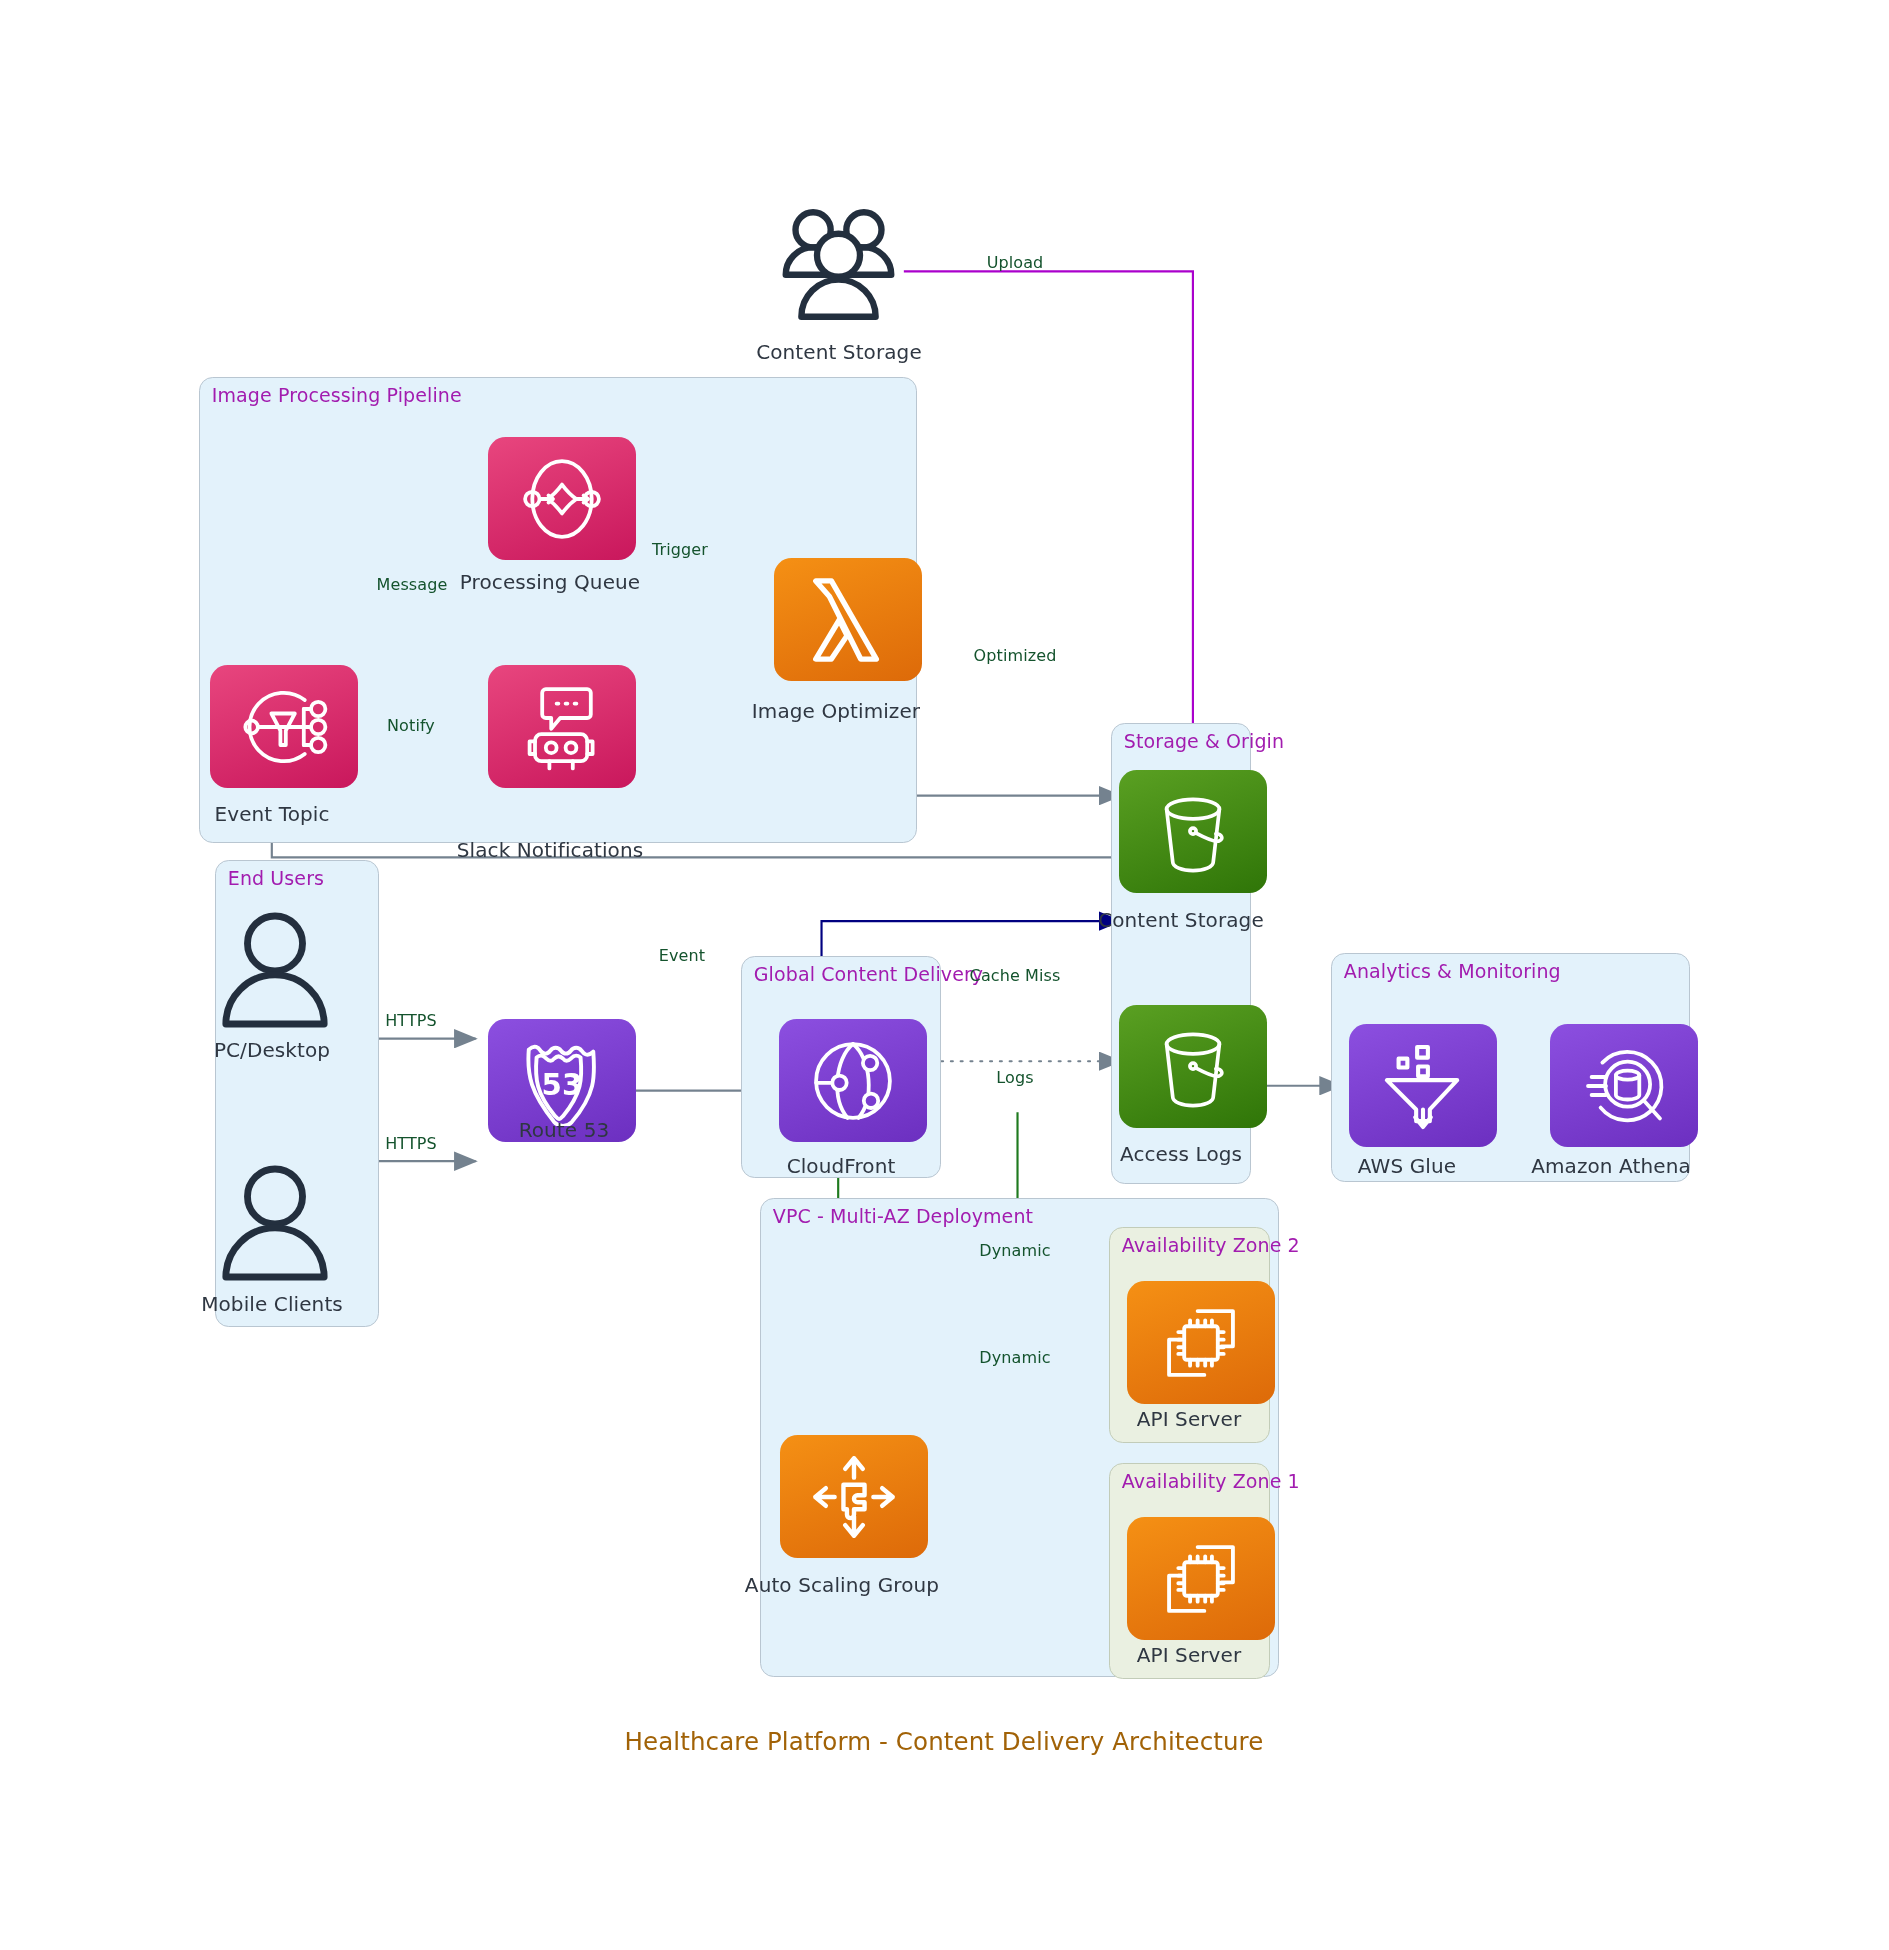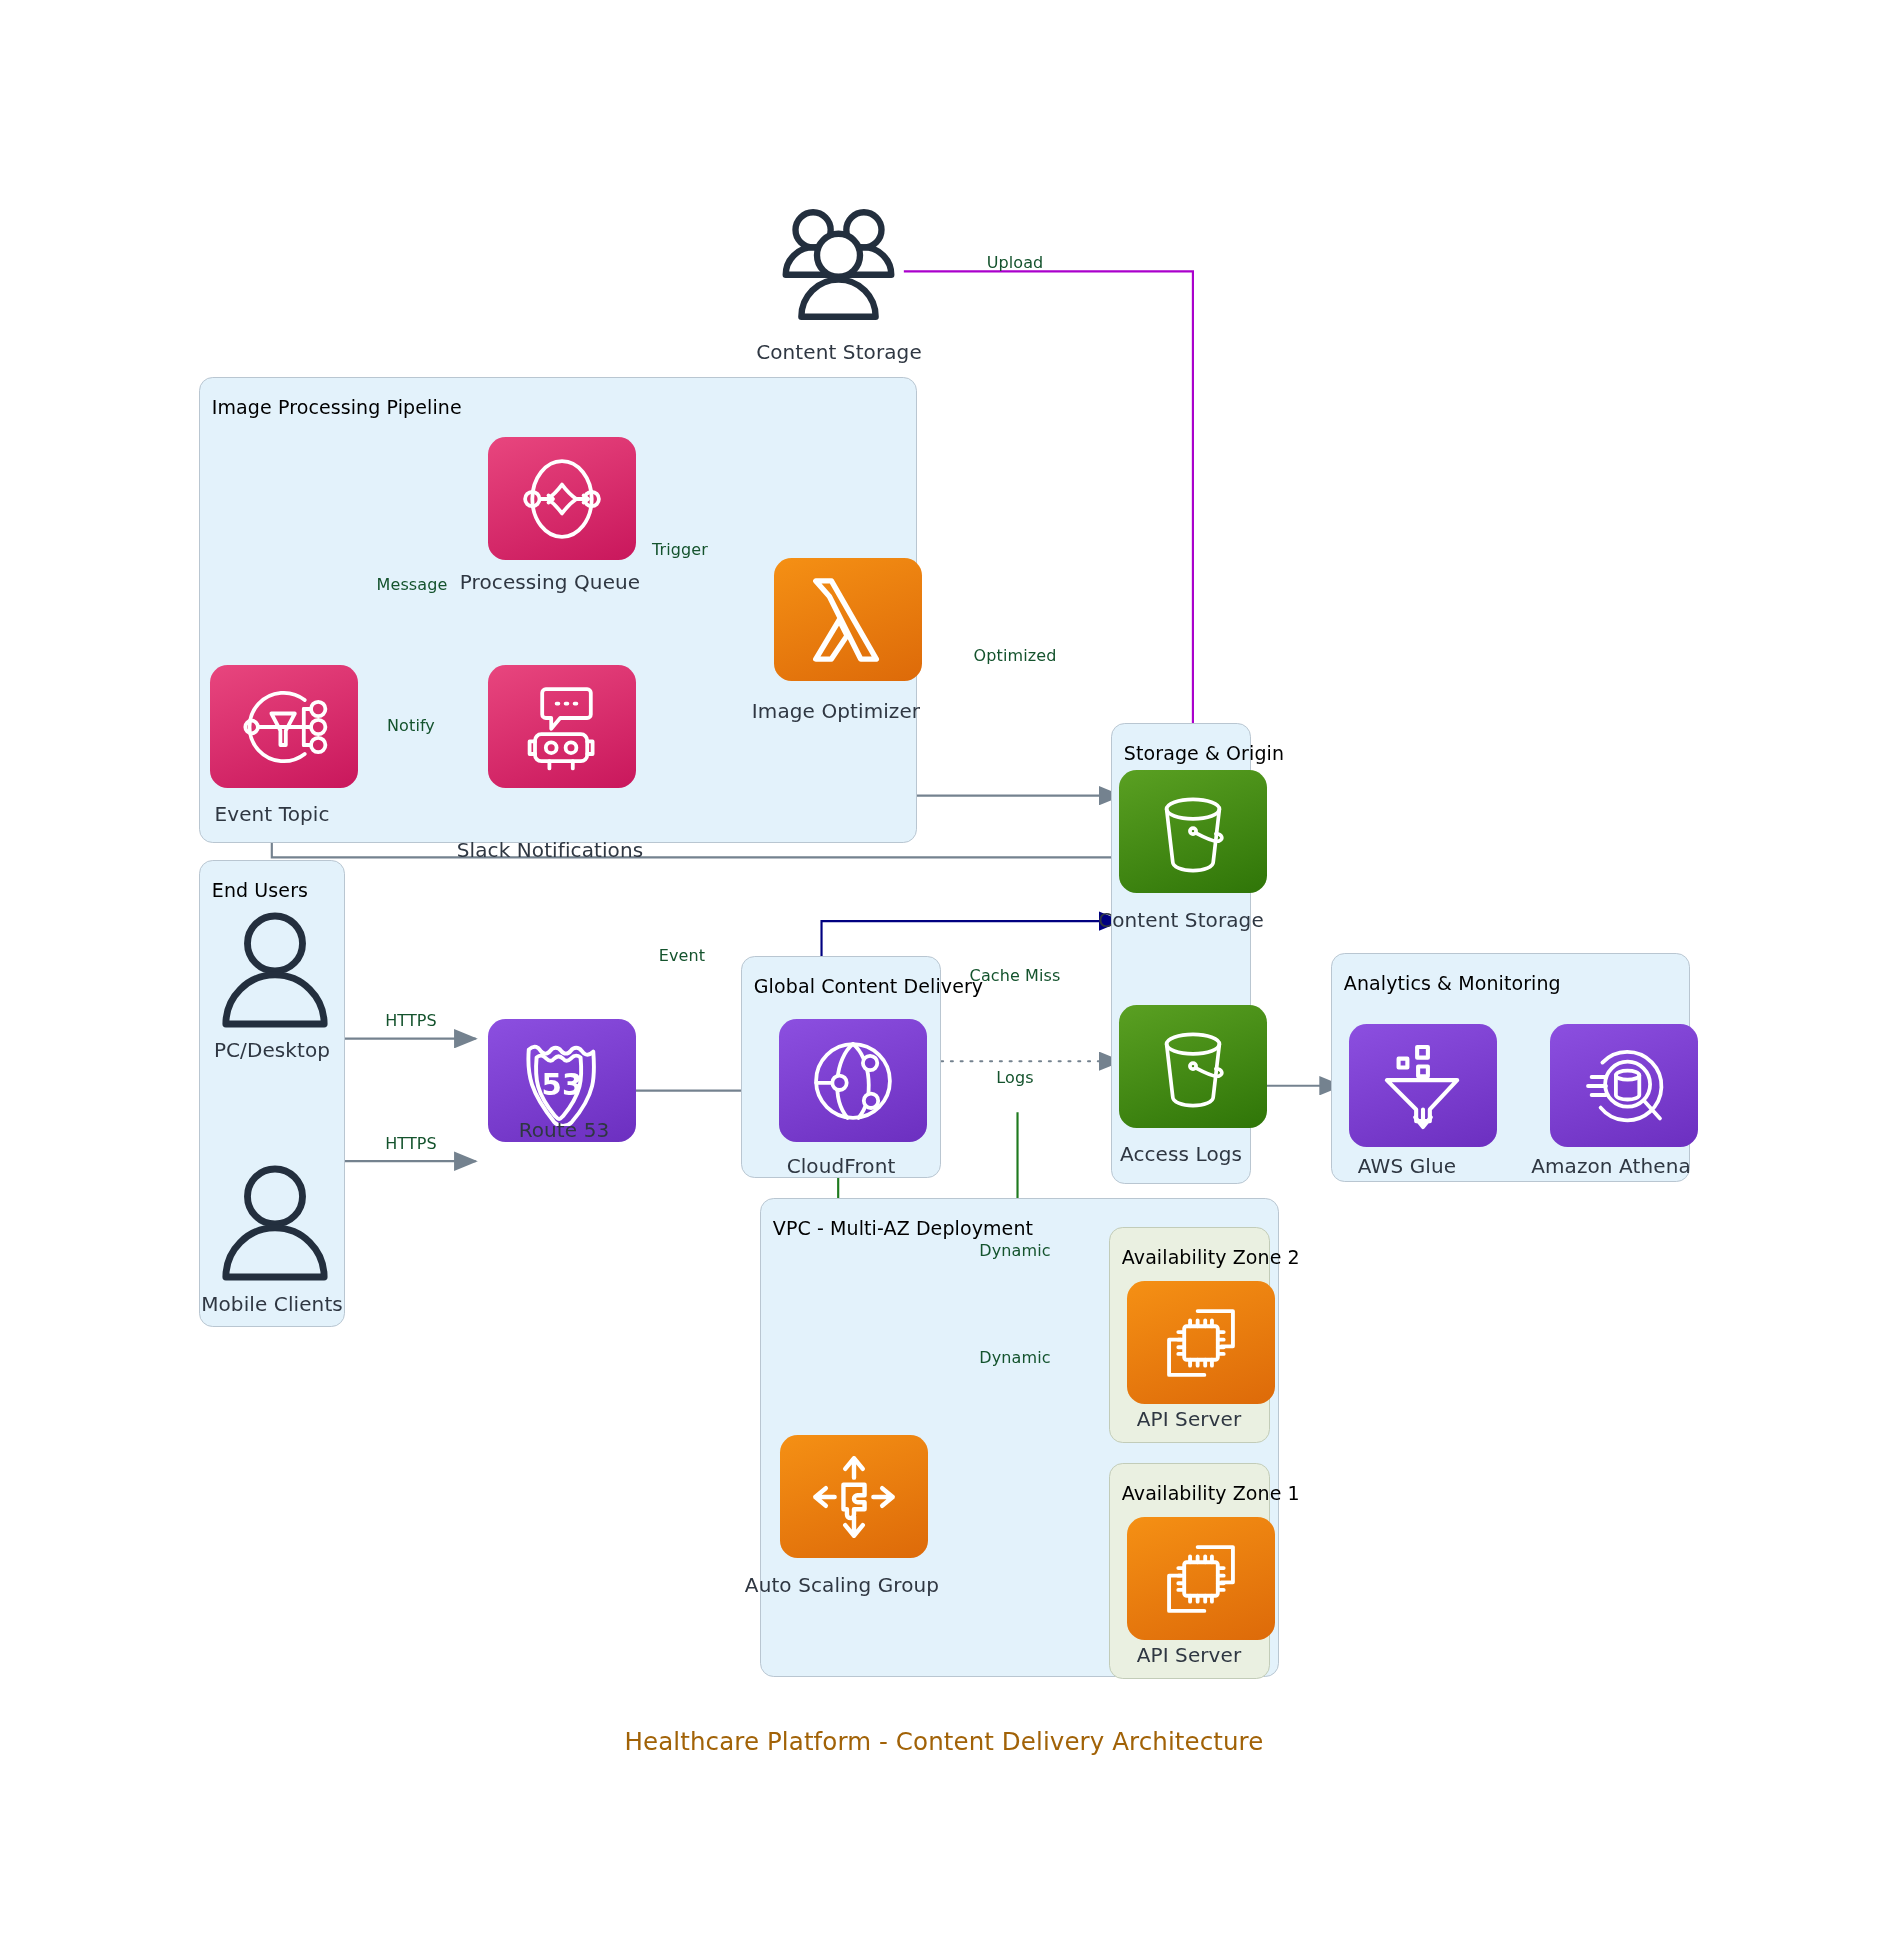--- a/index.html
+++ b/index.html
@@ -30,24 +30,23 @@
   .grp.az {
     background: #eaf0e1;
     border: 1.6px solid #c2ccb8;
     border-radius: 13.7px;
   }
   .grp-label {
     position: absolute;
     left: 11.8px;
     top: 5.9px;
     font-size: 19px;
-    color: #000000;
+    color: #a21caf;
     white-space: nowrap;
     letter-spacing: 0.1px;
-    margin-top: 12px;
   }
   .node {
     position: absolute;
     width: 148px;
     height: 123px;
     border-radius: 17.6px;
     box-sizing: border-box;
     display: flex;
     align-items: center;
     justify-content: center;
@@ -150,21 +149,21 @@
   </svg>
 
   <div class="grp" style="left:199px; top:377px; width:718px; height:466px;">
     <span class="grp-label">Image Processing Pipeline</span>
   </div>
 
   <div class="grp" style="left:1111px; top:723px; width:140px; height:461px;">
     <span class="grp-label">Storage &amp; Origin</span>
   </div>
 
-  <div class="grp" style="left:199px; top:860px; width:146px; height:467px;">
+  <div class="grp" style="left:215px; top:860px; width:164px; height:467px;">
     <span class="grp-label">End Users</span>
   </div>
 
   <div class="grp" style="left:741px; top:956px; width:200px; height:222px;">
     <span class="grp-label">Global Content Delivery</span>
   </div>
 
   <div class="grp" style="left:1331px; top:953px; width:359px; height:229px;">
     <span class="grp-label">Analytics &amp; Monitoring</span>
   </div>

